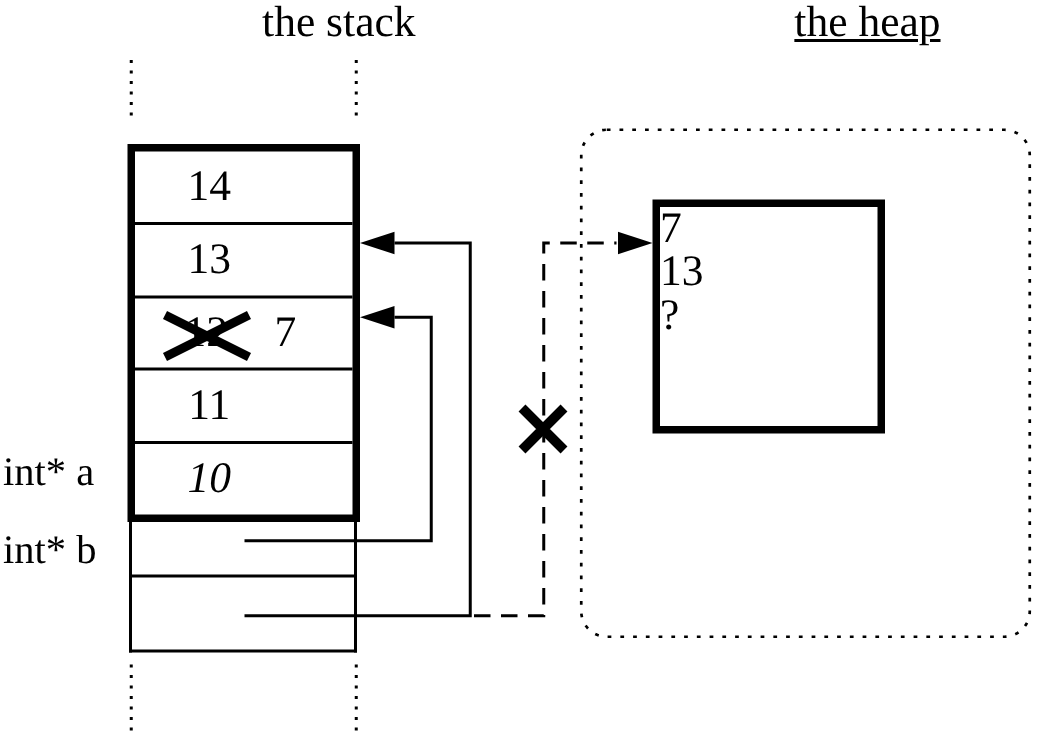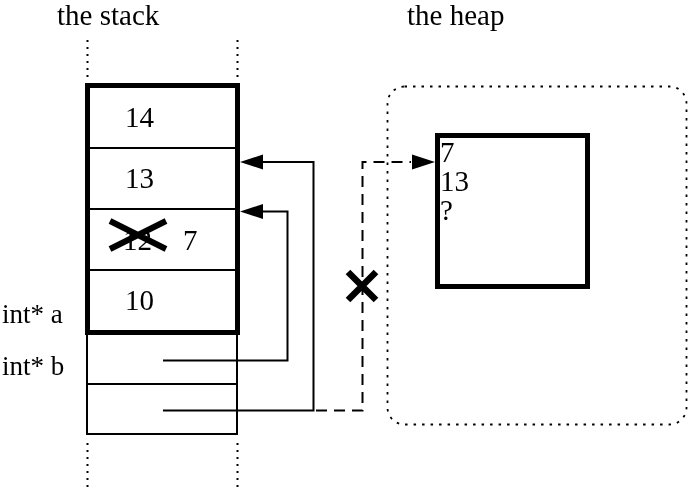--- a/index.html
+++ b/index.html
@@ -13,47 +13,47 @@
     height: 489px;
     background: #ffffff;
     font-family: "Liberation Serif", "DejaVu Serif", serif;
     color: #000000;
     overflow: hidden;
   }
   .title {
     position: absolute;
     top: 0px;
     width: 220px;
-    text-align: left;
+    text-align: right;
     font-size: 29px;
     line-height: 30px;
     white-space: nowrap;
   }
   .title.stack { left: 57px; }
-  .title.heap  { left: 407px; }
+  .title.heap  { left: 407px; text-decoration: underline; }
 
   
   .stack-frame {
     position: absolute;
-    left: 85px; top: 83px;
+    left: 85px; top: 96px;
     width: 155px; height: 252px;
     border: 5px solid #000;
     box-sizing: border-box;
     display: flex;
     flex-direction: column;
   }
   .stack-frame .slot {
     flex: 1 1 0;
     position: relative;
     border-bottom: 2px solid #000;
     display: flex;
     align-items: center;
     justify-content: center;
   }
-  .stack-frame .slot:last-child { border-bottom: none; }
+  .stack-frame .slot:last-child { border-bottom: none; font-style: italic; }
   .slot .val {
     font-size: 29px;
     line-height: 29px;
     transform: translateX(-23px);
   }
   
   .slot .old-val {
     position: absolute;
     left: 33px; top: 50%;
     transform: translateY(-50%);
@@ -132,20 +132,23 @@
       <span class="val">13</span>
     </div>
     <div class="slot">
       <span class="old-val">12</span>
       <svg class="cross-svg" width="62" height="34" viewBox="0 0 62 34">
         <path d="M3 3 L59 31 M3 31 L59 3" stroke="#000" stroke-width="6" fill="none"></path>
       </svg>
       <span class="new-val">7</span>
     </div>
     <div class="slot">
+      <span class="val">11</span>
+    </div>
+    <div class="slot">
       <span class="val">10</span>
     </div>
   </div>
 
   <div class="pointer-slots">
     <div class="pslot"></div>
     <div class="pslot"></div>
   </div>
 
   <div class="ptr-label a">int* a</div>

